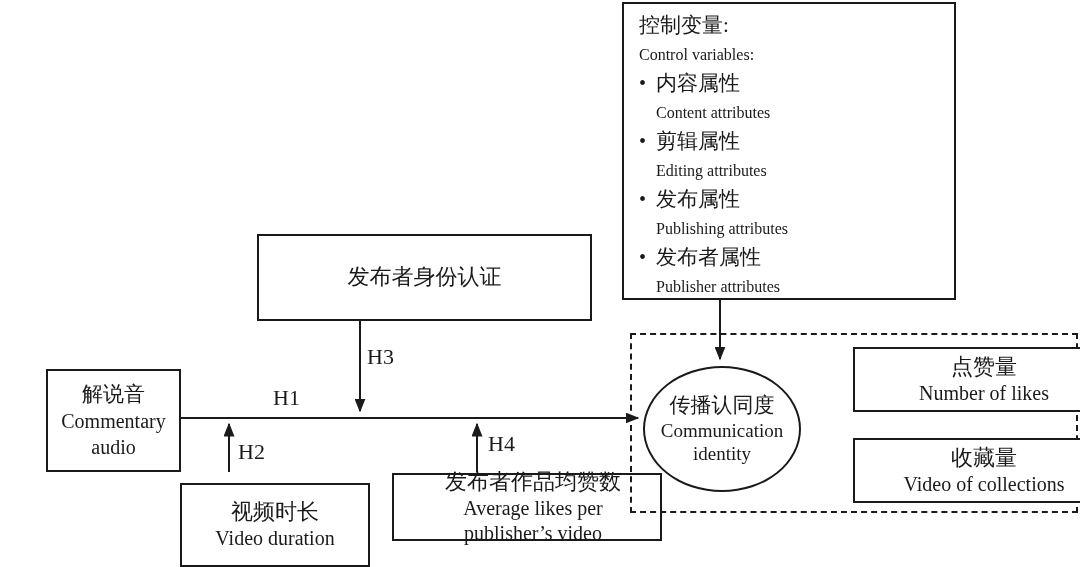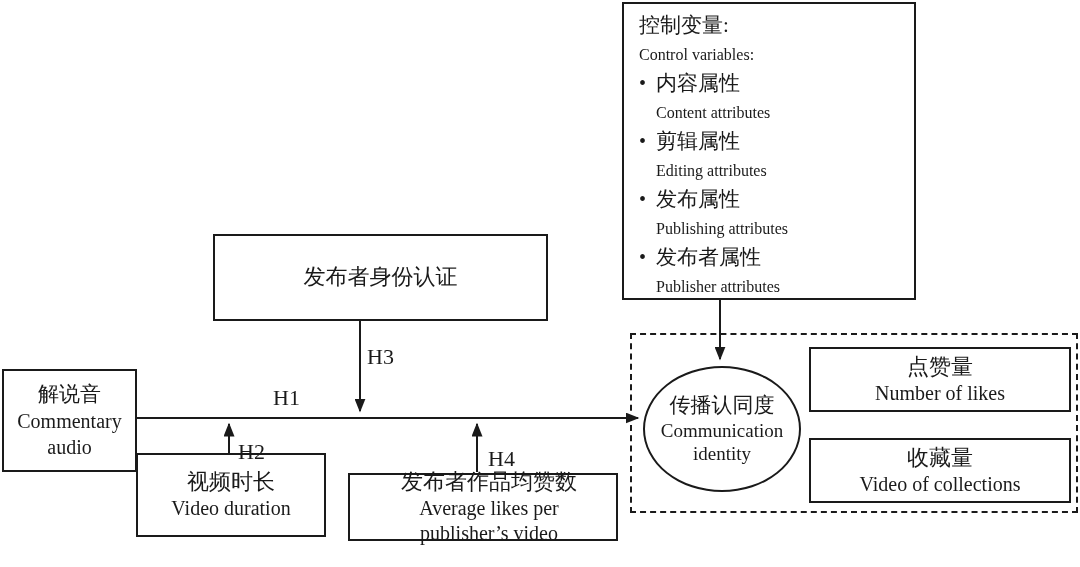--- a/index.html
+++ b/index.html
@@ -5,53 +5,53 @@
   html,body{margin:0;padding:0;background:#ffffff;}
   .canvas{
     position:relative;width:1080px;height:567px;background:#ffffff;overflow:hidden;
     font-family:"Liberation Serif","DejaVu Serif",serif;color:#1a1a1a;
   }
   .canvas *{box-sizing:border-box;}
   svg.wires{position:absolute;left:0;top:0;width:1080px;height:567px;}
   .box{
     position:absolute;border:2px solid #1a1a1a;background:#ffffff;
     display:flex;flex-direction:column;justify-content:center;align-items:center;
-    text-align:center;line-height:1.28;
+    text-align:center;line-height:1.28;margin-left:44px;
   }
   .zh{font-size:22px;}
   .en{font-size:20px;}
   .dashed-group{
     position:absolute;left:630px;top:333px;width:448px;height:180px;
     border:2px dashed #1a1a1a;background:transparent;
   }
   .ellipse{
     position:absolute;left:643px;top:366px;width:158px;height:126px;
     border:2px solid #1a1a1a;border-radius:50%;background:#ffffff;
     display:flex;flex-direction:column;justify-content:center;align-items:center;
     text-align:center;line-height:1.22;
   }
   .ellipse .zh{font-size:21px;}
   .ellipse .en{font-size:19px;}
   .control-box{
-    position:absolute;left:622px;top:2px;width:294px;height:298px;
+    position:absolute;left:622px;top:2px;width:334px;height:298px;
     border:2px solid #1a1a1a;background:#ffffff;
     padding:7px 6px 0 15px;text-align:left;
   }
   .cline{height:29px;line-height:29px;white-space:nowrap;}
   .cline.zh{font-size:21px;}
   .cline.en{font-size:16px;}
   .cline .dot{display:inline-block;width:17px;font-size:20px;}
   .cline.indent{padding-left:17px;}
   .hlabel{position:absolute;font-size:22px;line-height:1;}
   
   .pub-verify{left:213px;top:234px;width:335px;height:87px;}
   .commentary{left:2px;top:369px;width:135px;height:103px;line-height:1.3;}
   .commentary .zh{font-size:21px;}
   .commentary .en{font-size:20px;}
-  .video-dur{left:136px;top:453px;width:190px;height:84px;}
+  .video-dur{left:136px;top:483px;width:190px;height:84px;}
   .avg-likes{left:348px;top:473px;width:270px;height:68px;line-height:1.25;padding-left:12px;}
   .likes{left:809px;top:347px;width:262px;height:65px;}
   .collections{left:809px;top:438px;width:262px;height:65px;}
 </style>
 </head>
 <body>
 
 <div class="canvas">
 
   <svg class="wires" viewBox="0 0 1080 567">
@@ -124,15 +124,15 @@
   </div>
 
   <div class="box collections">
     <div class="zh">收藏量</div>
     <div class="en">Video of collections</div>
   </div>
 
   <span class="hlabel" style="left:273px;top:387px;">H1</span>
   <span class="hlabel" style="left:238px;top:441px;">H2</span>
   <span class="hlabel" style="left:367px;top:346px;">H3</span>
-  <span class="hlabel" style="left:488px;top:448px;">H4</span>
+  <span class="hlabel" style="left:488px;top:433px;">H4</span>
 
 </div>
 
 </body></html>

